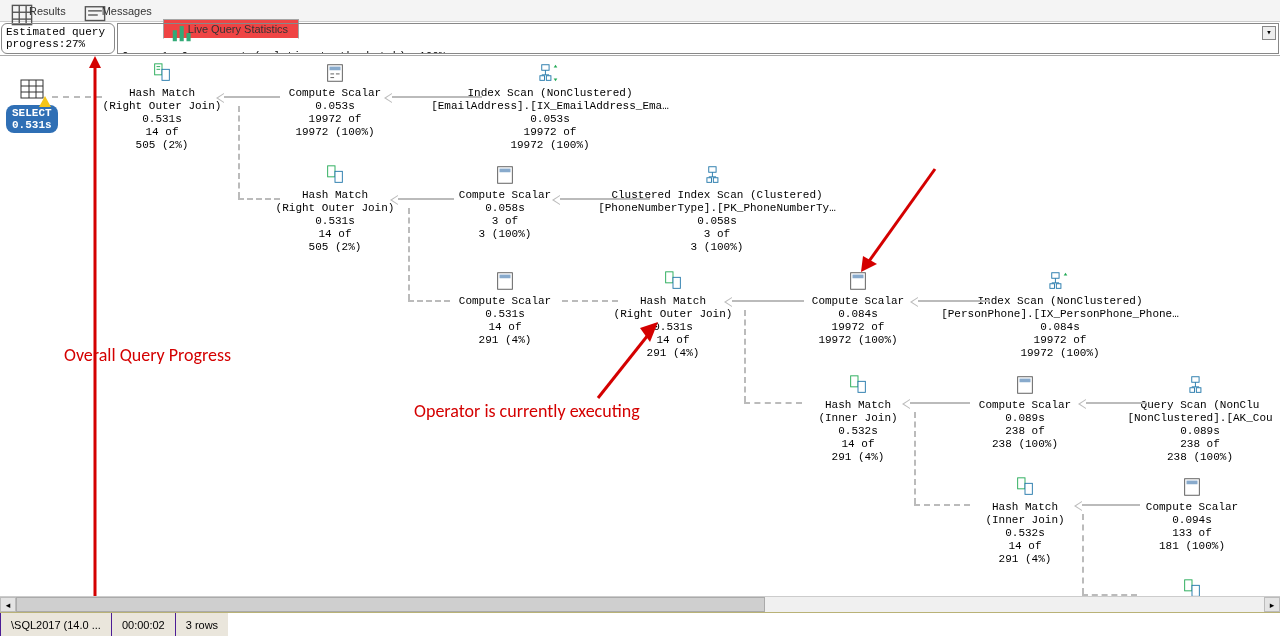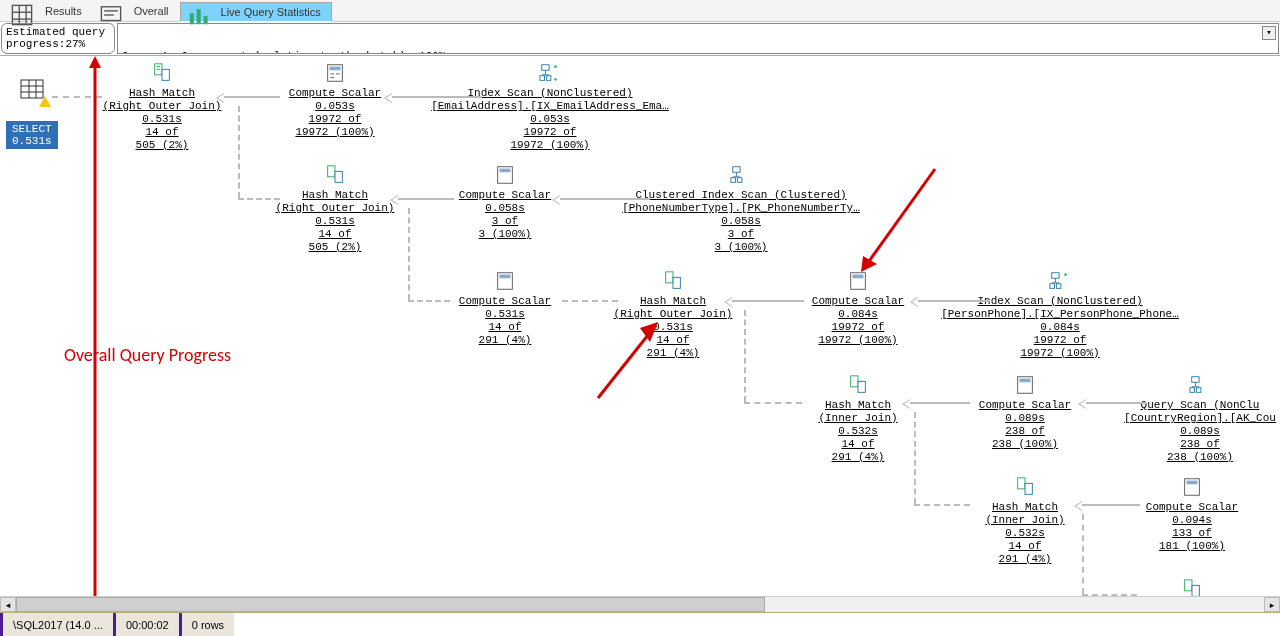--- a/index.html
+++ b/index.html
@@ -18,31 +18,31 @@
   .tabbar {
     display: flex;
     align-items: center;
     height: 22px;
     background: #f4f4f4;
     border-bottom: 1px solid #ccc;
     padding-left: 4px;
     gap: 0;
   }
   .tab {
-    display: flex; align-items: center; gap: 20px;
+    display: flex; align-items: center; gap: 4px;
     padding: 2px 10px 2px 6px;
     border: 1px solid transparent;
     color: #333;
     cursor: pointer;
   }
   .tab.active {
-    background: #7dd3fc;
+    background: #ef4444;
     border: 1px solid #a5a5a5;
     border-bottom: 1px solid #fff;
-    position: relative; top: 1px;
+    position: relative; top: 18px;
   }
   .tab .ticon { width: 14px; height: 14px; display: inline-block; }
 
   
   .queryheader {
     display: flex;
     height: 34px;
     border-bottom: 1px solid #aaa;
   }
   .qhbox {
@@ -62,27 +62,27 @@
   
   .plan {
     position: absolute;
     top: 56px; left: 0; right: 0; bottom: 24px;
     overflow: hidden;
     background: #fff;
   }
 
   .op { position: absolute; text-align: center; width: 180px; }
   .op .icon { display: inline-block; width: 22px; height: 22px; margin-bottom: 2px; }
-  .op .lbl { line-height: 13px; text-decoration: underline; }
+  .op .lbl { line-height: 13px; }
   .select-node {
     position: absolute; text-align: center;
   }
   .select-node .sbox {
-    background: #2f6fb5; color: #fff; padding: 2px 6px; border-radius: 0;
-    display: inline-block; margin-top: 18px;
+    background: #2f6fb5; color: #fff; padding: 2px 6px; border-radius: 8px;
+    display: inline-block; margin-top: 2px; font-weight: bold;
   }
   .select-icon-box { display:inline-block; position:relative; }
   .warn-tri {
     position:absolute; right:-6px; bottom:-4px; width:0;height:0;
     border-left:6px solid transparent; border-right:6px solid transparent;
     border-bottom:11px solid #f5c518;
   }
 
   
   .arrow-h {
@@ -121,21 +121,21 @@
   .hscroll .track { flex:1; position:relative; }
   .hscroll .thumb { position:absolute; left:0; top:0; bottom:0; width:60%; background:#cfcfcf; border:1px solid #aaa; }
 
   
   .statusbar {
     position:absolute; left:0; right:0; bottom:0; height:24px;
     display:flex; align-items:center; font-size:11px;
     border-top:1px solid #b9b277;
   }
   .statusbar .exec { flex:1; background:#f5f0a8; display:flex; align-items:center; height:100%; padding-left:4px; gap:6px; }
-  .statusbar .seg { background:#eae6dc; padding:0 10px; height:100%; display:flex; align-items:center; border-left:3px solid #4c1d95; }
+  .statusbar .seg { background:#eae6dc; padding:0 10px; height:100%; display:flex; align-items:center; border-left:1px solid #4c1d95; }
   .spin {
     width:12px;height:12px;border:2px solid #d7ce6a;border-top-color:#7a7228;border-radius:50%;
   }
 
   svg.tiny { width:22px; height:22px; }
 </style>
 </head>
 <body>
 
 <div class="tabbar">
@@ -152,21 +152,21 @@
     <span>Results</span>
   </div>
   <div class="tab">
     <span class="ticon">
       <svg class="tiny" viewBox="0 0 16 16">
           <rect x="1" y="2" width="14" height="10" fill="none" stroke="#555"></rect>
           <line x1="3" y1="5" x2="13" y2="5" stroke="#555"></line>
           <line x1="3" y1="8" x2="10" y2="8" stroke="#555"></line>
         </svg>
     </span>
-    <span>Overall</span>
+    <span>Messages</span>
   </div>
   <div class="tab active">
     <span class="ticon">
       <svg class="tiny" viewBox="0 0 16 16">
           <rect x="2" y="6" width="3" height="8" fill="#3a7"></rect>
           <rect x="7" y="3" width="3" height="11" fill="#3a7"></rect>
           <rect x="12" y="8" width="3" height="6" fill="#3a7"></rect>
         </svg>
     </span>
     <span>Live Query Statistics</span>
@@ -240,21 +240,21 @@
         </svg></span>
     <div class="lbl"><span>Hash Match</span><br><span>(Right Outer Join)</span><br><span>0.531s</span><br><span>14 of</span><br><span>505 (2%)</span></div>
   </div>
   <div class="op" style="left:415px; top:108px;">
     <span class="icon"><svg class="tiny" viewBox="0 0 24 24">
           <rect x="4" y="3" width="16" height="18" fill="#fff" stroke="#555"></rect>
           <rect x="6" y="5" width="12" height="4" fill="#8ac"></rect>
         </svg></span>
     <div class="lbl"><span>Compute Scalar</span><br><span>0.058s</span><br><span>3 of</span><br><span>3 (100%)</span></div>
   </div>
-  <div class="op" style="left:616px; top:108px; width:250px;">
+  <div class="op" style="left:592px; top:108px; width:250px;">
     <span class="icon"><svg class="tiny" viewBox="0 0 24 24">
           <rect x="3" y="3" width="8" height="6" fill="none" stroke="#27a"></rect>
           <line x1="7" y1="9" x2="7" y2="14" stroke="#27a"></line>
           <line x1="3" y1="14" x2="11" y2="14" stroke="#27a"></line>
           <rect x="1" y="15" width="5" height="5" fill="none" stroke="#27a"></rect>
           <rect x="8" y="15" width="5" height="5" fill="none" stroke="#27a"></rect>
         </svg></span>
     <div class="lbl"><span>Clustered Index Scan (Clustered)</span><br><span>[PhoneNumberType].[PK_PhoneNumberTy…</span><br><span>0.058s</span><br><span>3 of</span><br><span>3 (100%)</span></div>
   </div>
 
@@ -306,21 +306,21 @@
     <div class="lbl"><span>Compute Scalar</span><br><span>0.089s</span><br><span>238 of</span><br><span>238 (100%)</span></div>
   </div>
   <div class="op" style="left:1110px; top:318px; width:180px;">
     <span class="icon"><svg class="tiny" viewBox="0 0 24 24">
           <rect x="3" y="3" width="8" height="6" fill="none" stroke="#27a"></rect>
           <line x1="7" y1="9" x2="7" y2="14" stroke="#27a"></line>
           <line x1="3" y1="14" x2="11" y2="14" stroke="#27a"></line>
           <rect x="1" y="15" width="5" height="5" fill="none" stroke="#27a"></rect>
           <rect x="8" y="15" width="5" height="5" fill="none" stroke="#27a"></rect>
         </svg></span>
-    <div class="lbl"><span>Query Scan (NonClu</span><br><span>[CountryRegion].[AK_Cou</span><br><span>0.089s</span><br><span>238 of</span><br><span>238 (100%)</span></div>
+    <div class="lbl"><span>Query Scan (NonClu</span><br><span>[NonClustered].[AK_Cou</span><br><span>0.089s</span><br><span>238 of</span><br><span>238 (100%)</span></div>
   </div>
 
   <div class="op" style="left:935px; top:420px;">
     <span class="icon"><svg class="tiny" viewBox="0 0 24 24">
           <rect x="4" y="2" width="8" height="12" fill="#fff" stroke="#2a5"></rect>
           <rect x="12" y="8" width="8" height="12" fill="#fff" stroke="#27a"></rect>
         </svg></span>
     <div class="lbl"><span>Hash Match</span><br><span>(Inner Join)</span><br><span>0.532s</span><br><span>14 of</span><br><span>291 (4%)</span></div>
   </div>
   <div class="op" style="left:1102px; top:420px;">
@@ -399,32 +399,33 @@
     <line x1="10" y1="8" x2="10" y2="548" stroke="#d40000" stroke-width="3"></line>
     <polygon points="10,0 4,12 16,12" fill="#d40000"></polygon>
     <polygon points="10,555 4,543 16,543" fill="#d40000"></polygon>
   </svg>
 
   <svg class="ann-arrow" style="left:855px; top:108px;" width="90" height="110">
     <line x1="80" y1="5" x2="12" y2="100" stroke="#d40000" stroke-width="3"></line>
     <polygon points="6,108 8,92 22,100" fill="#d40000"></polygon>
   </svg>
 
+  <div class="ann" style="left:414px; top:344px;">Operator is currently executing</div>
   <svg class="ann-arrow" style="left:590px; top:260px;" width="80" height="90">
     <line x1="8" y1="82" x2="62" y2="14" stroke="#d40000" stroke-width="3"></line>
     <polygon points="68,6 50,12 60,26" fill="#d40000"></polygon>
   </svg>
 
 </div>
 
 <div class="hscroll">
   <div class="btn">◂</div>
   <div class="track">
     <div class="thumb"></div>
   </div>
   <div class="btn">▸</div>
 </div>
 
 <div class="statusbar">
   <div class="seg">\SQL2017 (14.0 ...</div>
   <div class="seg">00:00:02</div>
-  <div class="seg">0 rows</div>
+  <div class="seg">3 rows</div>
 </div>
 
 </body></html>

